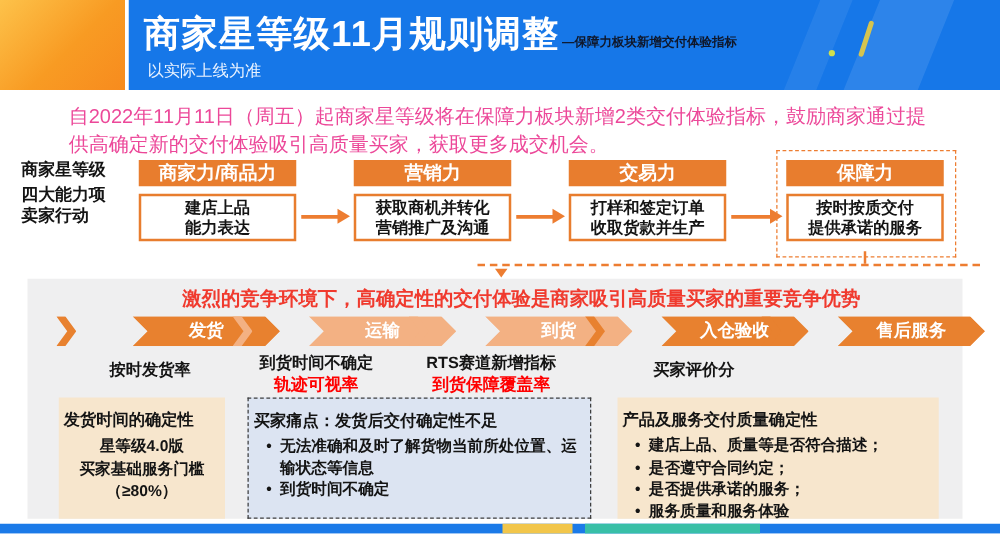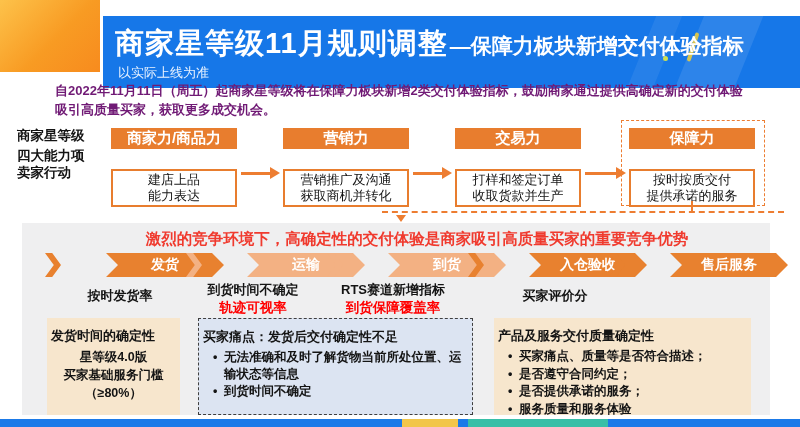--- a/index.html
+++ b/index.html
@@ -2,48 +2,48 @@
 <html><head>
 <meta charset="utf-8">
 <style>
   html,body{margin:0;padding:0;background:#fff;}
   .slide{position:relative;width:800px;height:427px;background:#ffffff;overflow:hidden;
          font-family:"Liberation Sans","DejaVu Sans",sans-serif;}
 
   
   .orange-block{position:absolute;left:0;top:0;width:100px;height:72px;
     background:linear-gradient(135deg,#fdc24a 0%,#f89b23 55%,#f78b1e 100%);}
-  .banner{position:absolute;left:103px;top:16px;width:697px;height:72px;background:#1677e8;overflow:hidden;}
+  .banner{position:absolute;left:103px;top:0;width:697px;height:72px;background:#1677e8;overflow:hidden;}
   .banner .stripe1{position:absolute;right:55px;top:-30px;width:55px;height:140px;
     background:rgba(255,255,255,0.10);transform:rotate(22deg);}
   .banner .stripe2{position:absolute;right:135px;top:-30px;width:24px;height:140px;
     background:rgba(255,255,255,0.07);transform:rotate(22deg);}
   .banner .slash{position:absolute;left:588px;top:16px;width:4px;height:30px;border-radius:2px;
     background:#d5c44f;transform:rotate(18deg);}
   .banner .dot{position:absolute;left:560px;top:40px;width:5px;height:5px;border-radius:50%;background:#cfe04e;}
   .title-row{position:absolute;left:12px;top:8px;display:flex;align-items:baseline;white-space:nowrap;}
   .title-main{color:#fff;font-size:29px;font-weight:bold;letter-spacing:1px;}
-  .title-tag{color:#ffffff;font-size:21px;font-weight:bold;margin-left:2px;}
+  .title-tag{color:#0f172a;font-size:10px;font-weight:bold;margin-left:2px;}
   .banner-note{position:absolute;left:15px;top:48px;color:#eaf3ff;font-size:13px;}
 
   
-  .intro{position:absolute;left:55px;top:82px;width:694px;color:#701a75;
-    font-size:13px;font-weight:700;line-height:1.45;}
+  .intro{position:absolute;left:55px;top:82px;width:694px;color:#ec4899;
+    font-size:16px;font-weight:400;line-height:1.45;}
 
   
   .side-label1{position:absolute;left:17px;top:126px;width:92px;color:#141414;
     font-size:13.5px;font-weight:bold;line-height:1.45;}
   .side-label2{position:absolute;left:17px;top:164px;width:92px;color:#141414;
     font-size:13.5px;font-weight:bold;}
   .cap-col{position:absolute;top:128px;width:126px;}
   .cap-col .cap-header{height:21px;background:#e87d2e;color:#fff;font-weight:bold;font-size:15px;
     display:flex;align-items:center;justify-content:center;}
-  .cap-col .cap-body{margin-top:20px;height:34px;background:#fff;border:2px solid #e87d2e;
+  .cap-col .cap-body{margin-top:6px;height:34px;background:#fff;border:2px solid #e87d2e;
     display:flex;flex-direction:column;align-items:center;justify-content:center;
-    color:#141414;font-size:13px;font-weight:400;line-height:16px;}
+    color:#141414;font-size:13px;font-weight:700;line-height:16px;}
   .col1{left:111px;} .col2{left:283px;} .col3{left:455px;} .col4{left:629px;}
   .dashed-wrap{position:absolute;left:621px;top:120px;width:142px;height:84px;
     border:1.5px dashed #ed7d31;}
   .flow-arrow{position:absolute;top:172px;height:3px;background:#ed7d31;}
   .flow-arrow::after{content:'';position:absolute;right:-9px;top:-5px;width:0;height:0;
     border-left:10px solid #ed7d31;border-top:6.5px solid transparent;border-bottom:6.5px solid transparent;}
   .fa1{left:241px;width:30px;} .fa2{left:413px;width:30px;} .fa3{left:585px;width:32px;}
   .conn-v{position:absolute;left:691px;top:201px;height:10px;border-left:2px dashed #ed7d31;}
   .conn-h{position:absolute;left:382px;top:211px;width:402px;border-top:2px dashed #ed7d31;}
   .conn-head{position:absolute;left:396px;top:215px;width:0;height:0;
@@ -119,22 +119,22 @@
   <div class="cap-col col1">
     <div class="cap-header">商家力/商品力</div>
     <div class="cap-body">
       <div>建店上品</div>
       <div>能力表达</div>
     </div>
   </div>
   <div class="cap-col col2">
     <div class="cap-header">营销力</div>
     <div class="cap-body">
+      <div>获取商机并转化</div>
       <div>营销推广及沟通</div>
-      <div>获取商机并转化</div>
     </div>
   </div>
   <div class="cap-col col3">
     <div class="cap-header">交易力</div>
     <div class="cap-body">
       <div>打样和签定订单</div>
       <div>收取货款并生产</div>
     </div>
   </div>
   <div class="cap-col col4">
@@ -205,21 +205,21 @@
     <div class="b-title">买家痛点：发货后交付确定性不足</div>
     <ul class="bullets">
       <li>无法准确和及时了解货物当前所处位置、运输状态等信息</li>
       <li>到货时间不确定</li>
     </ul>
   </div>
 
   <div class="bbox box-right">
     <div class="b-title">产品及服务交付质量确定性</div>
     <ul class="bullets">
-      <li>买家痛点、质量等是否符合描述；</li>
+      <li>建店上品、质量等是否符合描述；</li>
       <li>是否遵守合同约定；</li>
       <li>是否提供承诺的服务；</li>
       <li>服务质量和服务体验</li>
     </ul>
   </div>
 
   <div class="strip">
     <div class="seg-yellow"></div>
     <div class="seg-teal"></div>
   </div>

